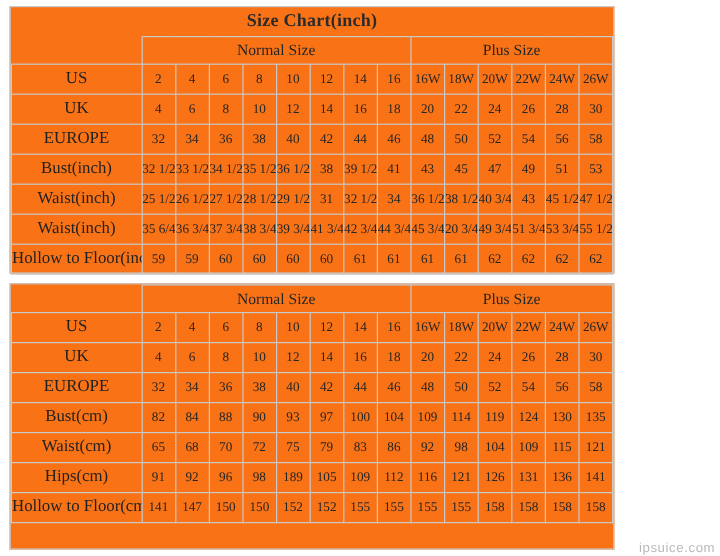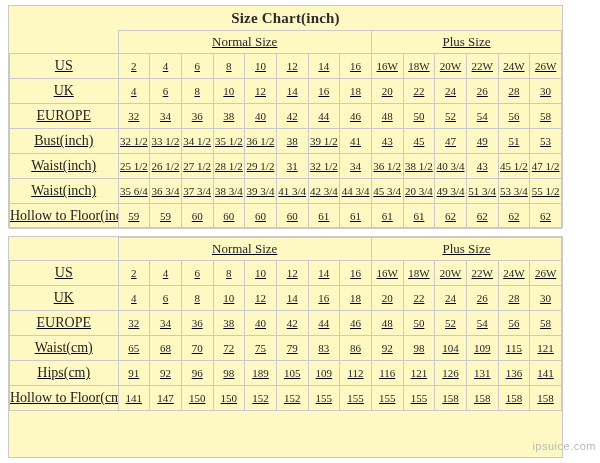--- a/index.html
+++ b/index.html
@@ -10,41 +10,40 @@
     width: 600px;
     height: 463px;
     background: #ffffff;
     font-family: "Liberation Serif", serif;
     overflow: hidden;
     position: relative;
   }
   .chart-block {
     position: absolute;
     left: 8px;
-    width: 555px;
-    background: #fef9c3;
+    width: 504px;
+    background: #f97316;
     border: 1px solid #c9c9c9;
     box-sizing: border-box;
   }
   #chart-inch { top: 5px; height: 223px; }
   #chart-cm   { top: 236px; height: 222px; }
 
   .chart-title {
     text-align: center;
     font-size: 15px;
     font-weight: bold;
     color: #2b2b2b;
     padding: 4px 0 3px 0;
     letter-spacing: 0.2px;
   }
   table.size-table {
     border-collapse: collapse;
     width: 100%;
     table-layout: fixed;
-    text-decoration: underline;
   }
   table.size-table td, table.size-table th {
     border: 1px solid #c9c9c9;
     text-align: center;
     font-size: 11px;
     color: #262626;
     padding: 0;
     height: 24px;
     font-weight: normal;
     font-family: "Liberation Serif", serif;
@@ -66,21 +65,21 @@
   }
   .group-normal, .group-plus {
     font-size: 13px;
   }
   .plus-col {
     font-size: 10.5px;
   }
   .watermark {
     position: absolute;
     right: 4px;
-    bottom: 11px;
+    bottom: 0;
     font-size: 11px;
     color: #b9b9b9;
     font-family: "Liberation Sans", sans-serif;
     letter-spacing: 0.5px;
   }
 </style>
 </head>
 <body>
 
 <div class="chart-block" id="chart-inch">
@@ -268,20 +267,37 @@
           <td>44</td>
           <td>46</td>
           <td class="plus-col">48</td>
           <td class="plus-col">50</td>
           <td class="plus-col">52</td>
           <td class="plus-col">54</td>
           <td class="plus-col">56</td>
           <td class="plus-col">58</td>
         </tr>
         <tr>
+          <td class="rowlabel">Bust(cm)</td>
+          <td>82</td>
+          <td>84</td>
+          <td>88</td>
+          <td>90</td>
+          <td>93</td>
+          <td>97</td>
+          <td>100</td>
+          <td>104</td>
+          <td class="plus-col">109</td>
+          <td class="plus-col">114</td>
+          <td class="plus-col">119</td>
+          <td class="plus-col">124</td>
+          <td class="plus-col">130</td>
+          <td class="plus-col">135</td>
+        </tr>
+        <tr>
           <td class="rowlabel">Waist(cm)</td>
           <td>65</td>
           <td>68</td>
           <td>70</td>
           <td>72</td>
           <td>75</td>
           <td>79</td>
           <td>83</td>
           <td>86</td>
           <td class="plus-col">92</td>

